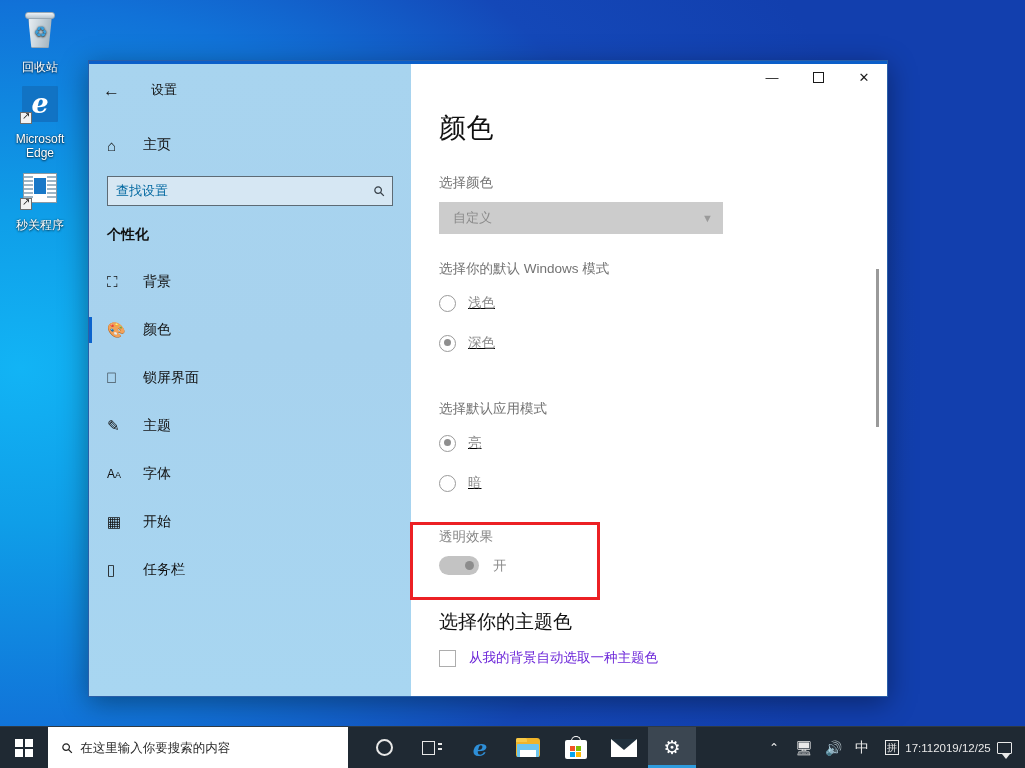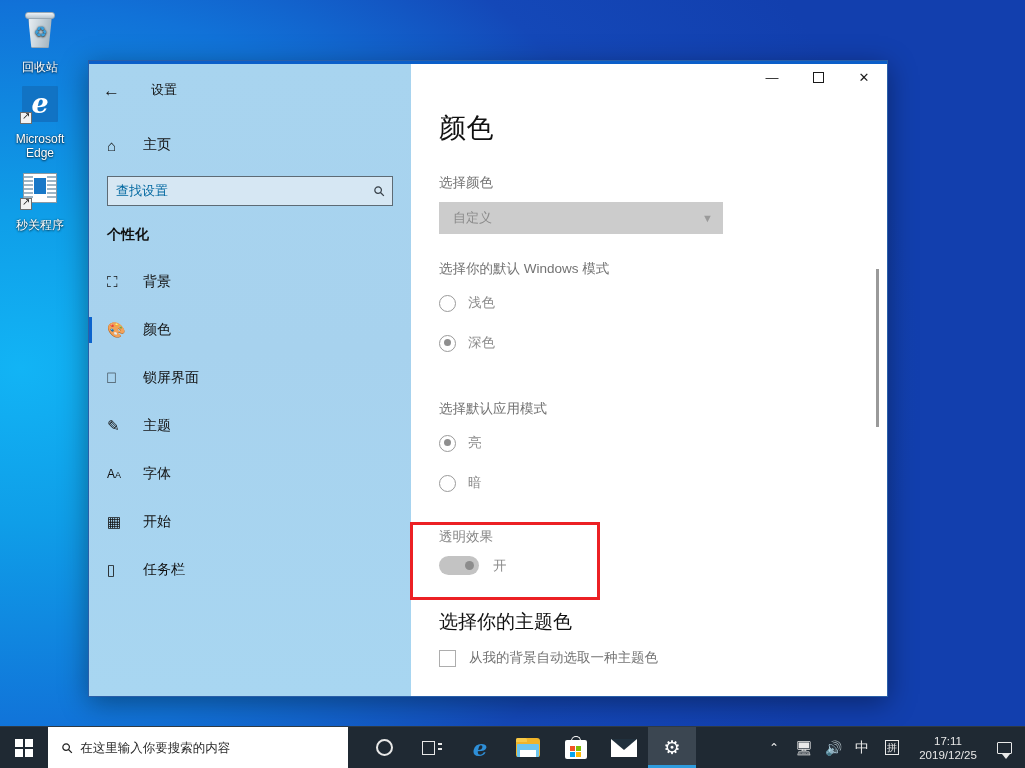--- a/index.html
+++ b/index.html
@@ -109,21 +109,21 @@
   .sec-lbl.dim { color:#868686; }
   .sec-h2 { font-size: 19px; color:#111; font-weight: normal; }
 
   .dropdown {
     margin-top: 10px; width: 284px; height: 32px; background: #cccccc;
     display:flex; align-items:center; padding: 0 10px 0 14px; color:#8b8b8b; font-size:13px;
   }
   .dropdown .dv { flex:1; }
   .dropdown .chev { font-size: 11px; color:#9a9a9a; }
 
-  .radio-row { display:flex; align-items:center; height: 30px; margin-top: 10px; }
+  .radio-row { display:flex; align-items:center; height: 30px; margin-top: 10px; text-decoration: underline; }
   .radio {
     width:17px; height:17px; border-radius:50%; border:1.6px solid #9a9a9a; background:#fff;
     position:relative; flex-shrink:0;
   }
   .radio.on:after {
     content:""; position:absolute; left:3.5px; top:3.5px; width:7px; height:7px;
     border-radius:50%; background:#8f8f8f;
   }
   .radio-lbl { font-size:13.5px; color:#8b8b8b; margin-left: 12px; }
 
@@ -131,21 +131,21 @@
   .toggle {
     width: 40px; height: 19px; border-radius: 10px; background:#c3c3c3; position:relative; flex-shrink:0;
   }
   .toggle .knob {
     position:absolute; right:5px; top:5.2px; width:9px; height:9px; border-radius:50%; background:#8c8c8c;
   }
   .toggle-lbl { font-size:13.5px; color:#8b8b8b; margin-left: 14px; }
 
   .cb-row { display:flex; align-items:center; margin-top: 14px; }
   .cbox { width:17px; height:17px; border:1.6px solid #adadad; background:#fff; flex-shrink:0; }
-  .cb-lbl { font-size:13.5px; color:#737373; margin-left: 13px; }
+  .cb-lbl { font-size:13.5px; color:#6d28d9; margin-left: 13px; }
 
   
   #redbox {
     position:absolute; left:410px; top:522px; width:190px; height:78px;
     border: 3px solid #ec2024; pointer-events:none; z-index: 20;
   }
 
   
   .vscroll { position:absolute; right:3px; top:0; width:12px; height:100%; }
   .vthumb { position:absolute; left:4px; top:205px; width:3px; height:158px; background:#9a9a9a; }
@@ -209,21 +209,21 @@
   .gear { font-size:19px; color:#fff; line-height:1; }
 
   .tray { margin-left:auto; display:flex; align-items:center; padding-right: 4px; color:#e9e9e9; }
   .tray > div { display:flex; align-items:center; justify-content:center; height:42px; }
   .tr-chev { width:30px; font-size:12px; }
   .tr-net { width:30px; font-size:14px; }
   .tr-vol { width:30px; font-size:14px; }
   .tr-ime { width:26px; font-size:14px; }
   .tr-pin { width:34px; }
   .tr-pin .box { border:1.4px solid #e9e9e9; font-size:10px; padding:0 1px; line-height:13px; }
-  .tr-clock { width:78px; flex-direction:column; font-size:11.5px; line-height:14px; text-align:center; }
+  .tr-clock { width:78px; flex-direction:row; font-size:11.5px; line-height:14px; text-align:center; }
   .tr-note { width:34px; }
   .tr-note .bub { width:15px; height:12px; border:1.5px solid #e9e9e9; border-radius:1px; position:relative; }
   .tr-note .bub:after { content:""; position:absolute; left:4px; top:11px; width:0;height:0;
     border-left:4px solid transparent; border-right:4px solid transparent; border-top:5px solid #e9e9e9;}
 </style>
 </head>
 <body>
 
 <div id="desktop">
 

